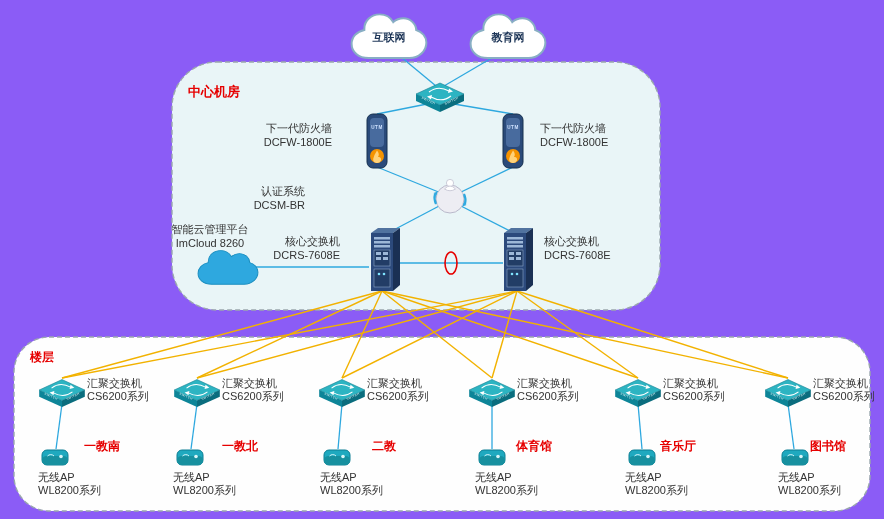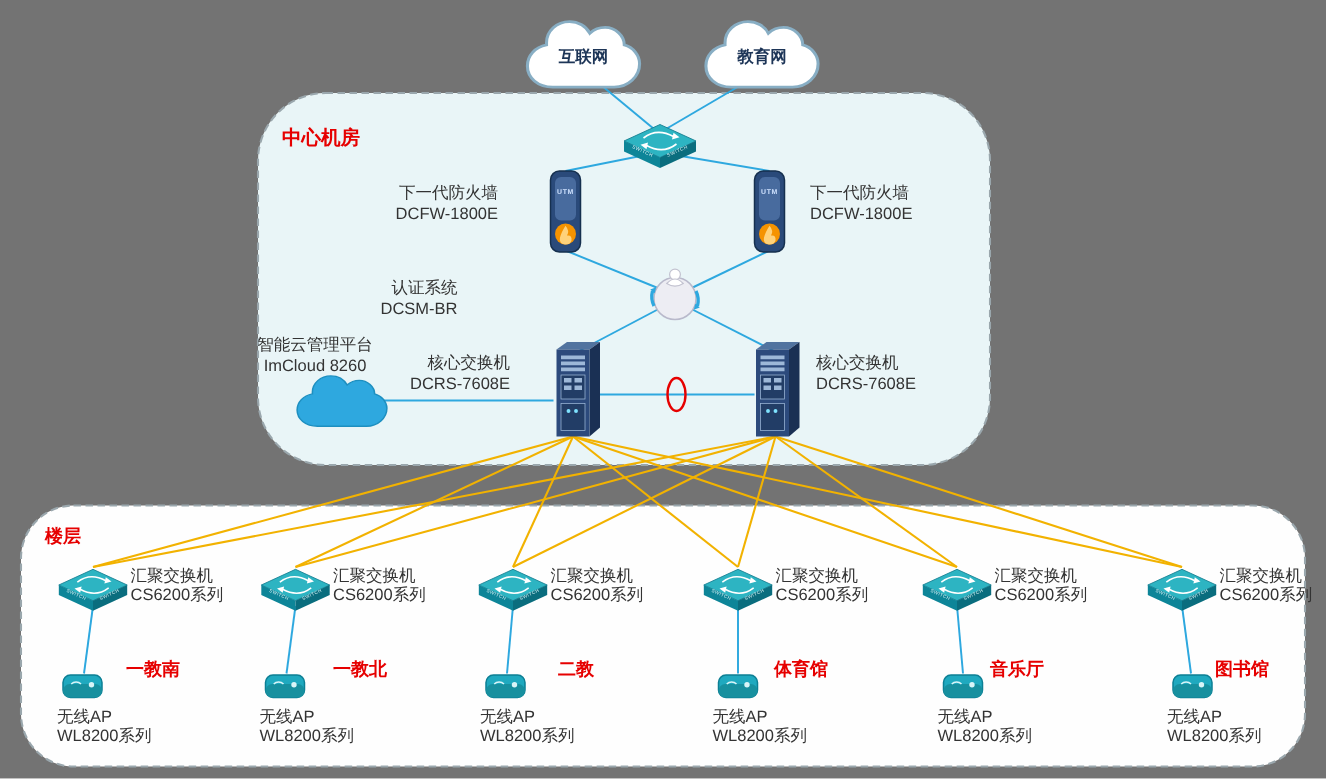--- a/index.html
+++ b/index.html
@@ -1,16 +1,16 @@
 <!DOCTYPE html>
 <html style="--line_blue: #2ea8df; --line_yellow: #f2b200; --accent_red: #e60000; --device_teal: #1fa9bf; --device_navy: #2c4a7c; --zone_fill: #e9f5f7;"><head>
 <meta charset="utf-8">
 <style>
   html,body{margin:0;padding:0;background:#ffffff;}
-  .canvas{width:884px;height:519px;position:relative;background:#737373;
+  .canvas{width:884px;height:519px;position:relative;background:#8b5cf6;
           font-family:"Liberation Sans","DejaVu Sans",sans-serif;}
   svg text{font-family:"Liberation Sans","DejaVu Sans",sans-serif;fill:#333;font-size:11px;}
   .zone-rect{fill:var(--zone_fill,#e9f5f7);stroke:#9aa7ad;stroke-width:1.4;stroke-dasharray:5 3;}
   .zone-rect.floor{fill:#fefefe;}
   .zone-label{font-size:13px;font-weight:bold;fill:var(--accent_red,#e60000);}
   .red-label{font-size:12px;font-weight:bold;fill:var(--accent_red,#e60000);}
   .cloud-label{font-weight:bold;fill:#1d3557;font-size:11px;}
   .blue-line{stroke:var(--line_blue,#2ea8df);stroke-width:1.3;fill:none;}
   .yellow-line{stroke:var(--line_yellow,#f2b200);stroke-width:1.4;fill:none;}
   .dev-face-text{fill:#d9f5f8;font-size:3.2px;letter-spacing:.4px;}

